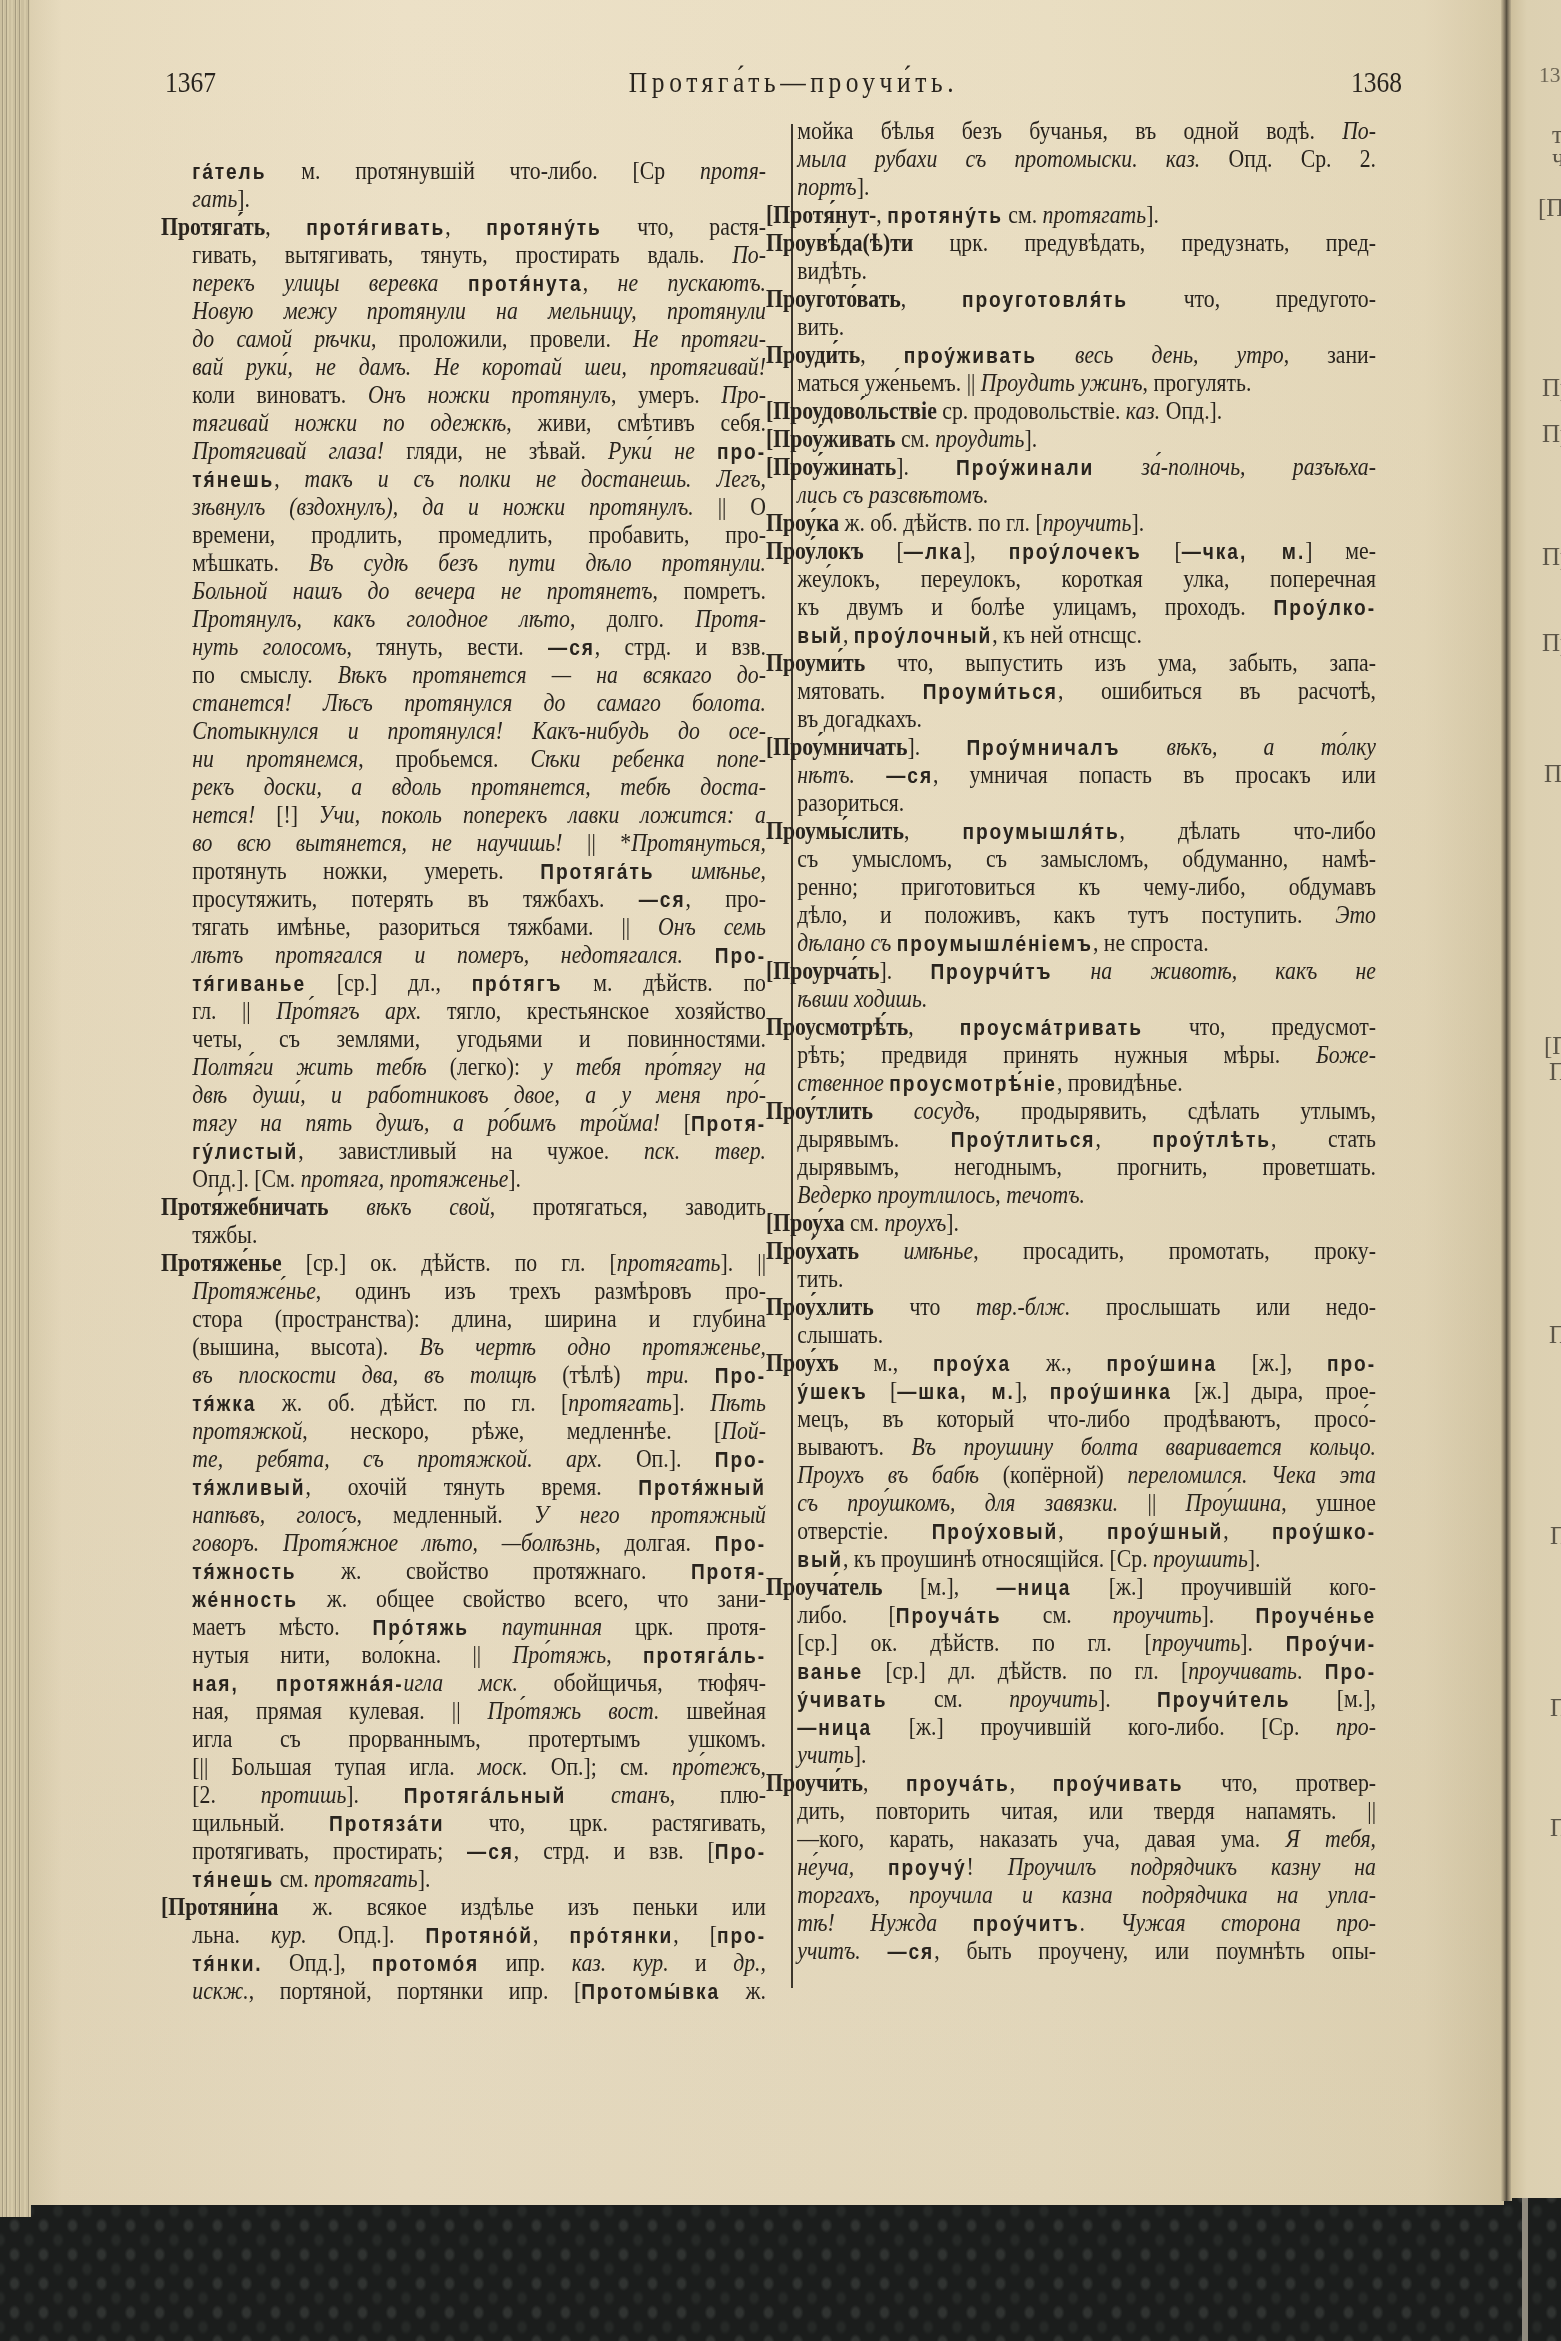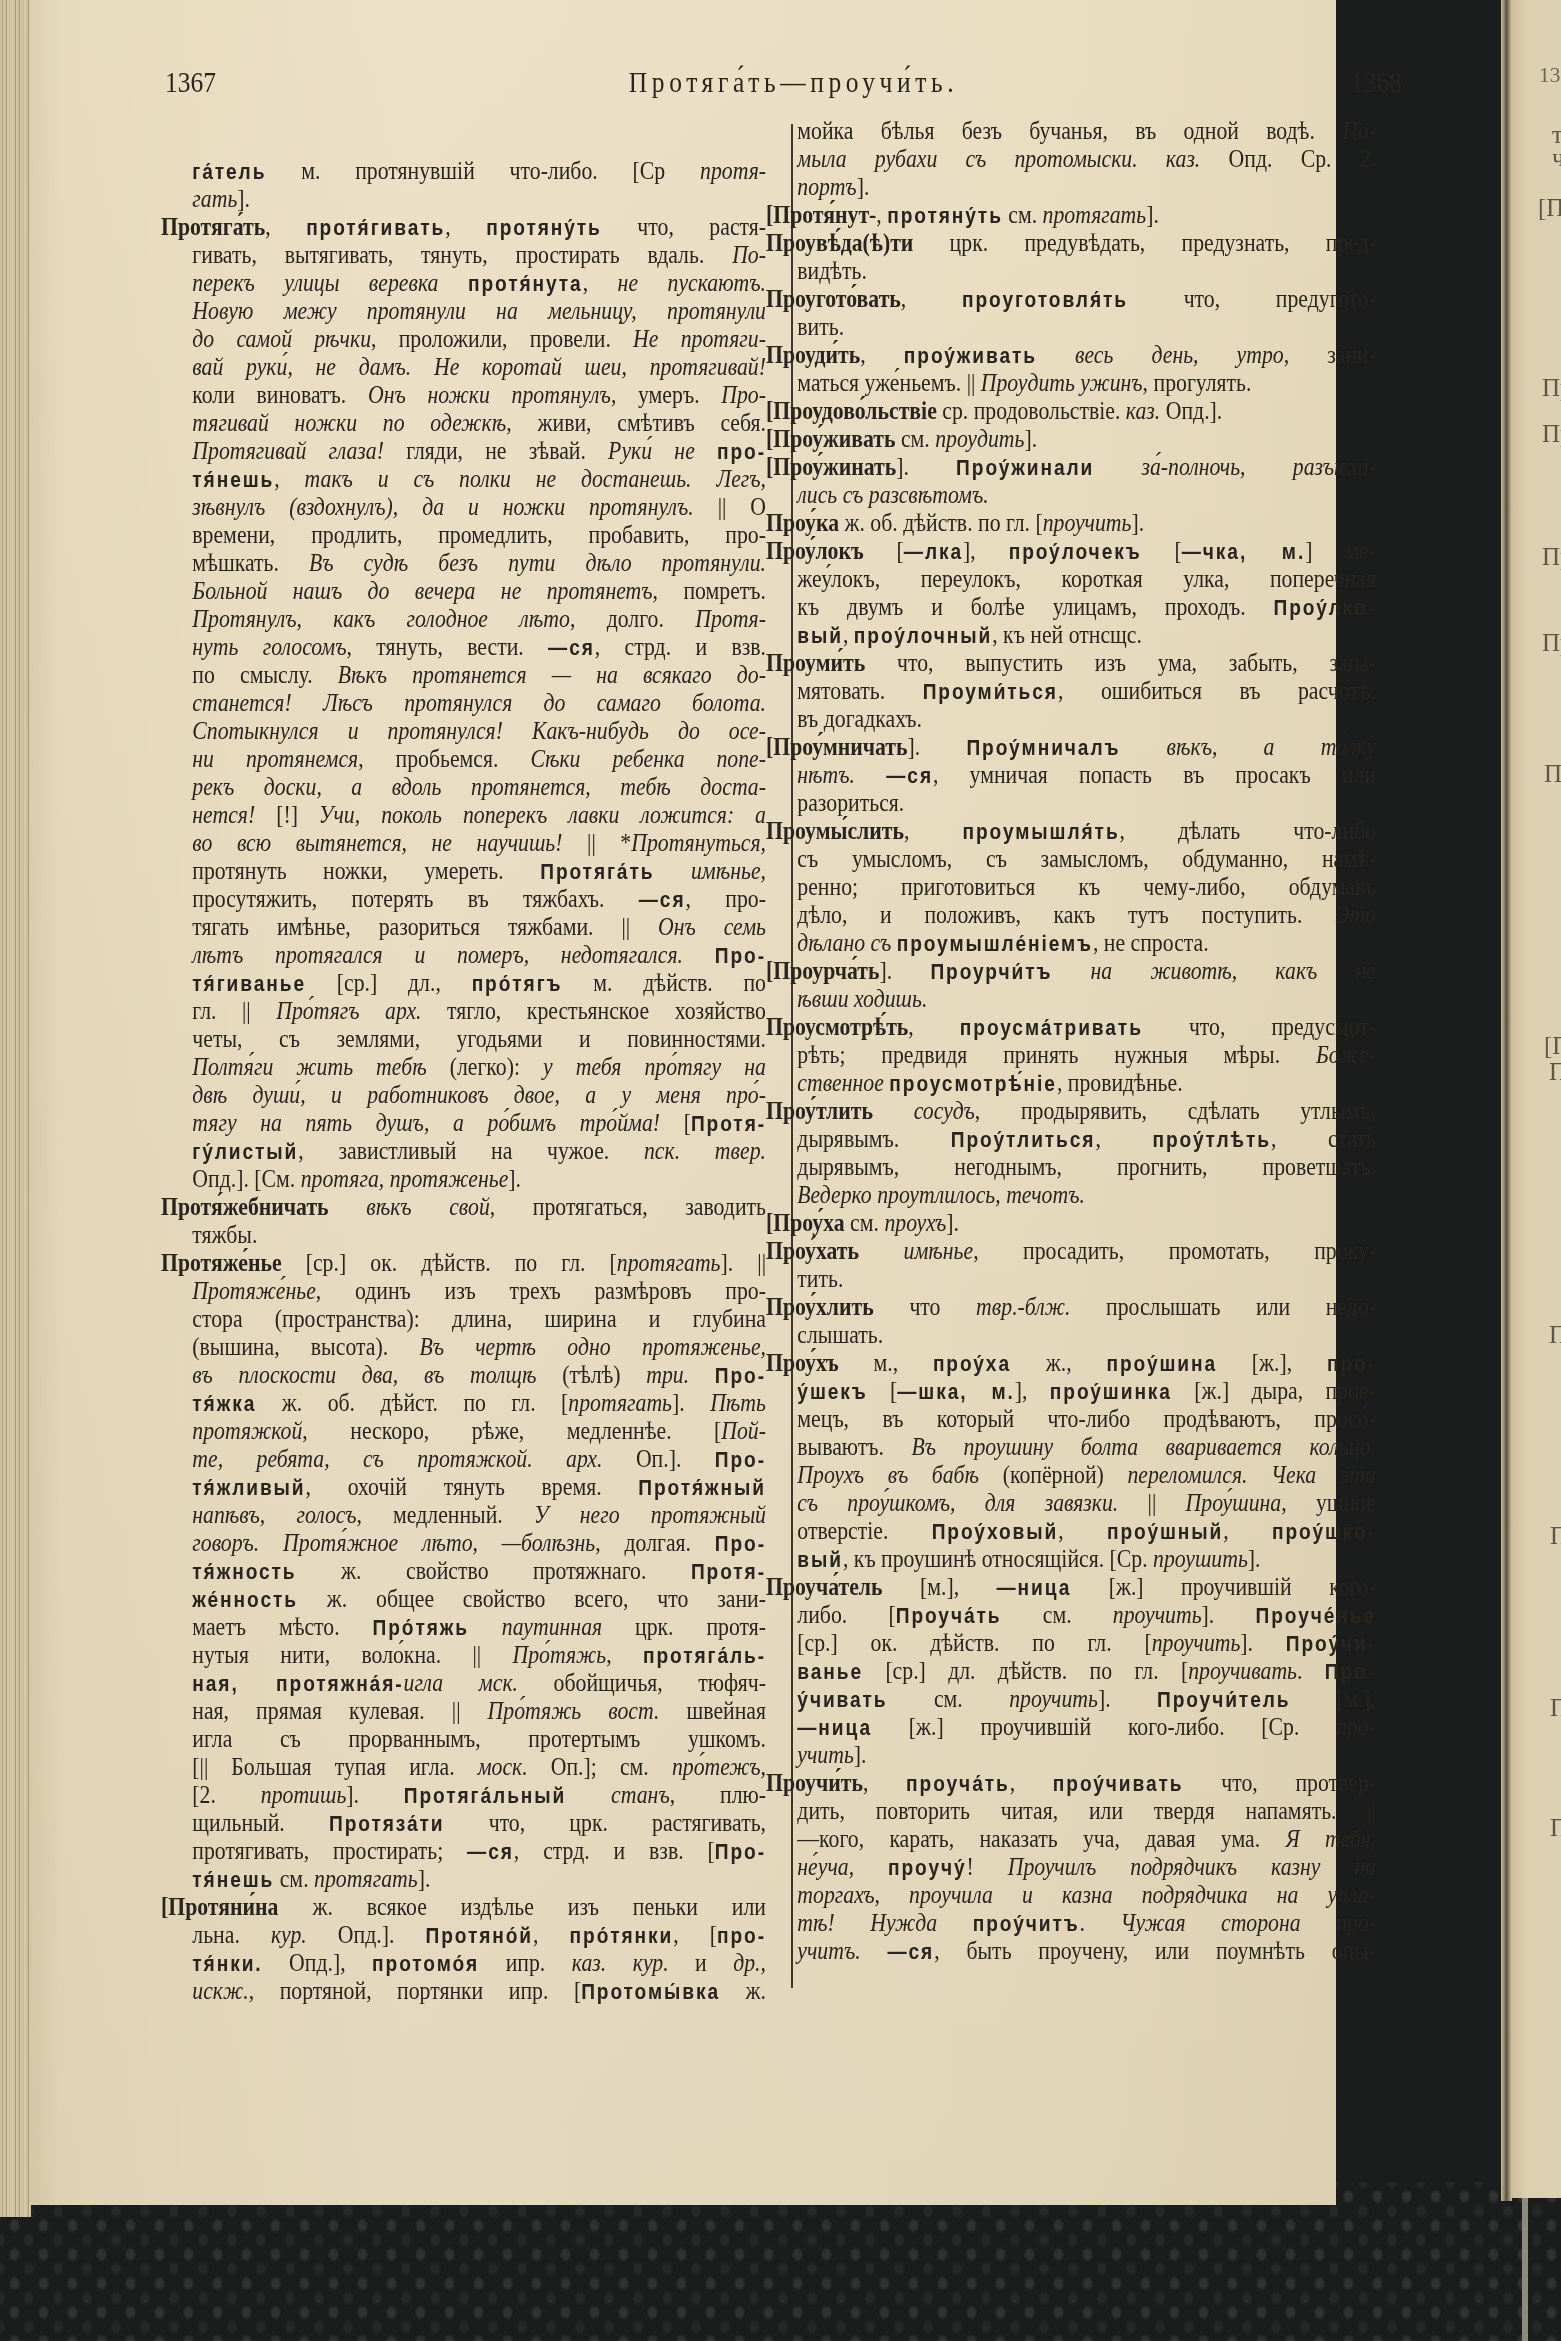--- a/index.html
+++ b/index.html
@@ -21,21 +21,21 @@
       radial-gradient(ellipse 8.6px 10.7px at 50% 50%, #303331 35%, transparent 72%),
       radial-gradient(ellipse 8.6px 10.7px at 50% 50%, #262927 35%, transparent 72%);
     background-size:29px 29px,29px 29px;
     background-position:0 0,14.5px 14.5px;
   }
   .stack-left{
     position:absolute;left:0;top:0;width:31px;height:2217px;
     background:repeating-linear-gradient(90deg,#cbbf9f 0 2.1px,#a69b80 2.1px 2.7px,#d5c9a8 2.7px 4.3px);
   }
   .page{
-    position:absolute;left:30px;top:0;width:1306px;height:2205px;
+    position:absolute;left:30px;top:0;width:1474px;height:2205px;
     background:
       linear-gradient(180deg, rgba(255,255,255,0.05), rgba(0,0,0,0.03)),
       linear-gradient(90deg,#dacdac 0px,#e6d9bb 32px,#ebdfc4 375px,var(--paper) 1019px,#e2d5b5 1394px,#d3c5a2 1474px);
   }
   .gutter{
     position:absolute;left:1501px;top:0;width:10.7px;height:2201px;
     background:linear-gradient(90deg,#c9bc9b 0%,#8c8068 30%,#5a5242 50%,#8c8068 70%,#cfc3a3 100%);
   }
   .next-page{
     position:absolute;left:1511px;top:0;width:50px;height:2198px;

